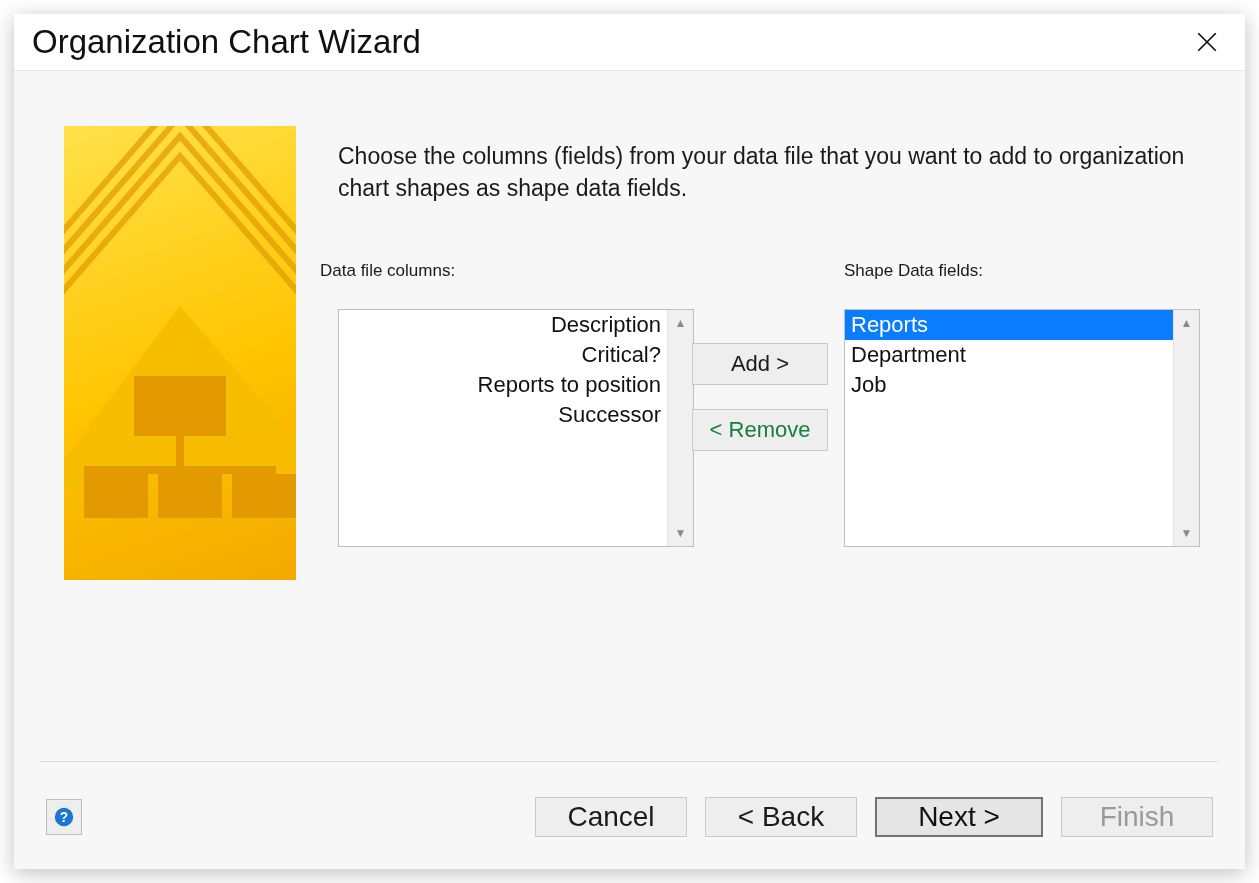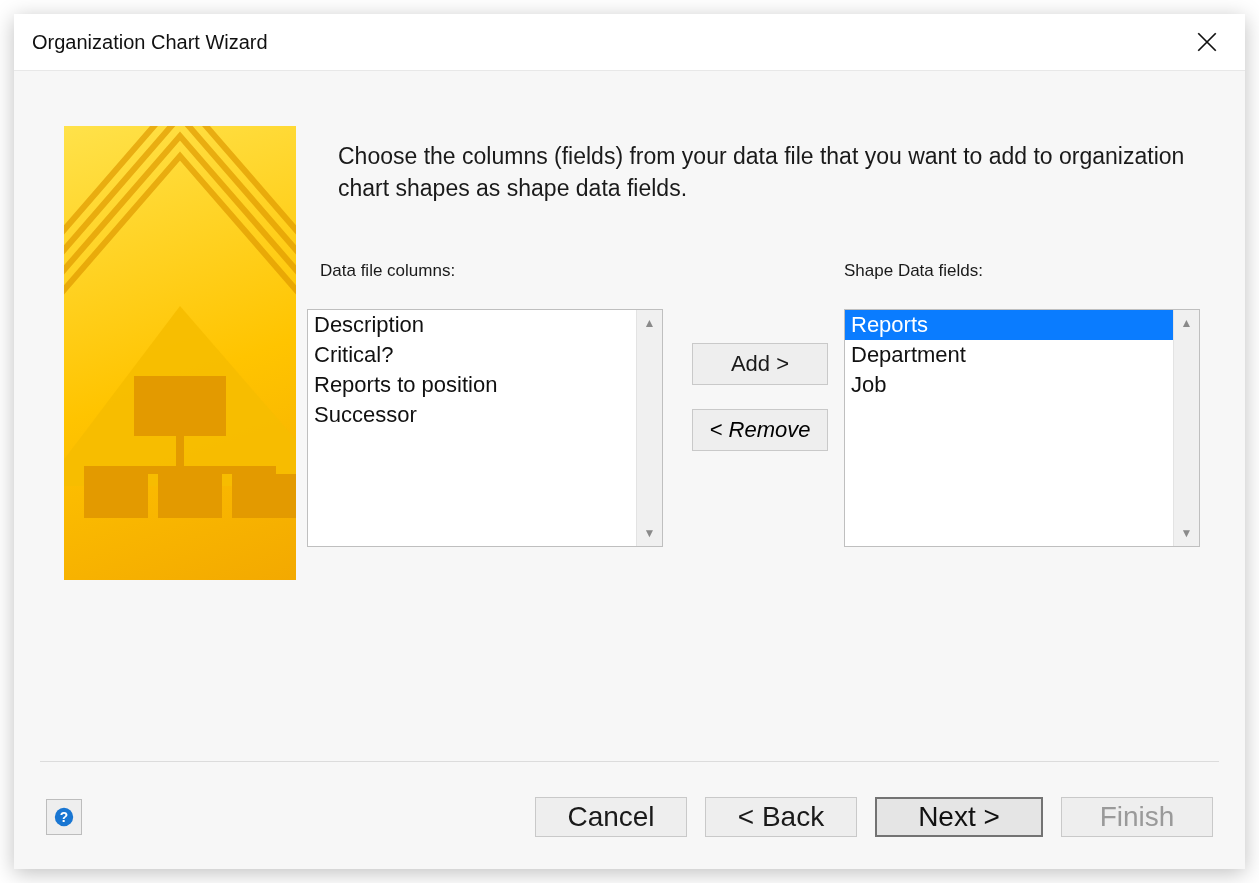--- a/index.html
+++ b/index.html
@@ -19,21 +19,21 @@
   }
   .titlebar {
     height: 56px;
     display: flex;
     align-items: center;
     justify-content: space-between;
     padding: 0 18px 0 18px;
     background: #ffffff;
   }
   .titlebar .title {
-    font-size: 20px;
+    font-size: 33px;
     font-weight: 400;
     color: #111;
     text-align: center;
   }
   .titlebar .close {
     width: 40px; height: 40px;
     display: flex; align-items: center; justify-content: center;
     cursor: default;
   }
   .titlebar .close svg { width: 20px; height: 20px; }
@@ -72,21 +72,21 @@
   .label-src { left: 306px; top: 190px; }
   .label-dst { left: 830px; top: 190px; }
   .listbox {
     position: absolute;
     top: 238px;
     height: 238px;
     background: #ffffff;
     border: 1px solid #bfbfbf;
     display: flex;
   }
-  .listbox.src { left: 293px; width: 356px; }
+  .listbox.src { left: 324px; width: 356px; text-align: right; }
   .listbox.dst { left: 830px; width: 356px; }
   .list-items {
     flex: 1 1 auto;
     overflow: hidden;
   }
   .list-item {
     font-size: 22px;
     line-height: 30px;
     padding: 0 6px;
     white-space: nowrap;
@@ -122,22 +122,21 @@
     border: 1px solid #c9c9c9;
     font-size: 22px;
     font-family: inherit;
     color: #1a1a1a;
     cursor: default;
     display: flex; align-items: center; justify-content: center;
     padding: 0;
   }
   .wbtn + .wbtn { margin-top: 24px; }
   .wbtn.disabled {
-    color: #000000;
-    font-style: italic;
+    color: #15803d;
   }
   .footer {
     position: absolute;
     left: 26px; right: 26px; bottom: 0; height: 108px;
     border-top: 1px solid #dcdcdc;
   }
   .help-btn {
     position: absolute;
     left: 6px; bottom: 34px;
     width: 36px; height: 36px;

